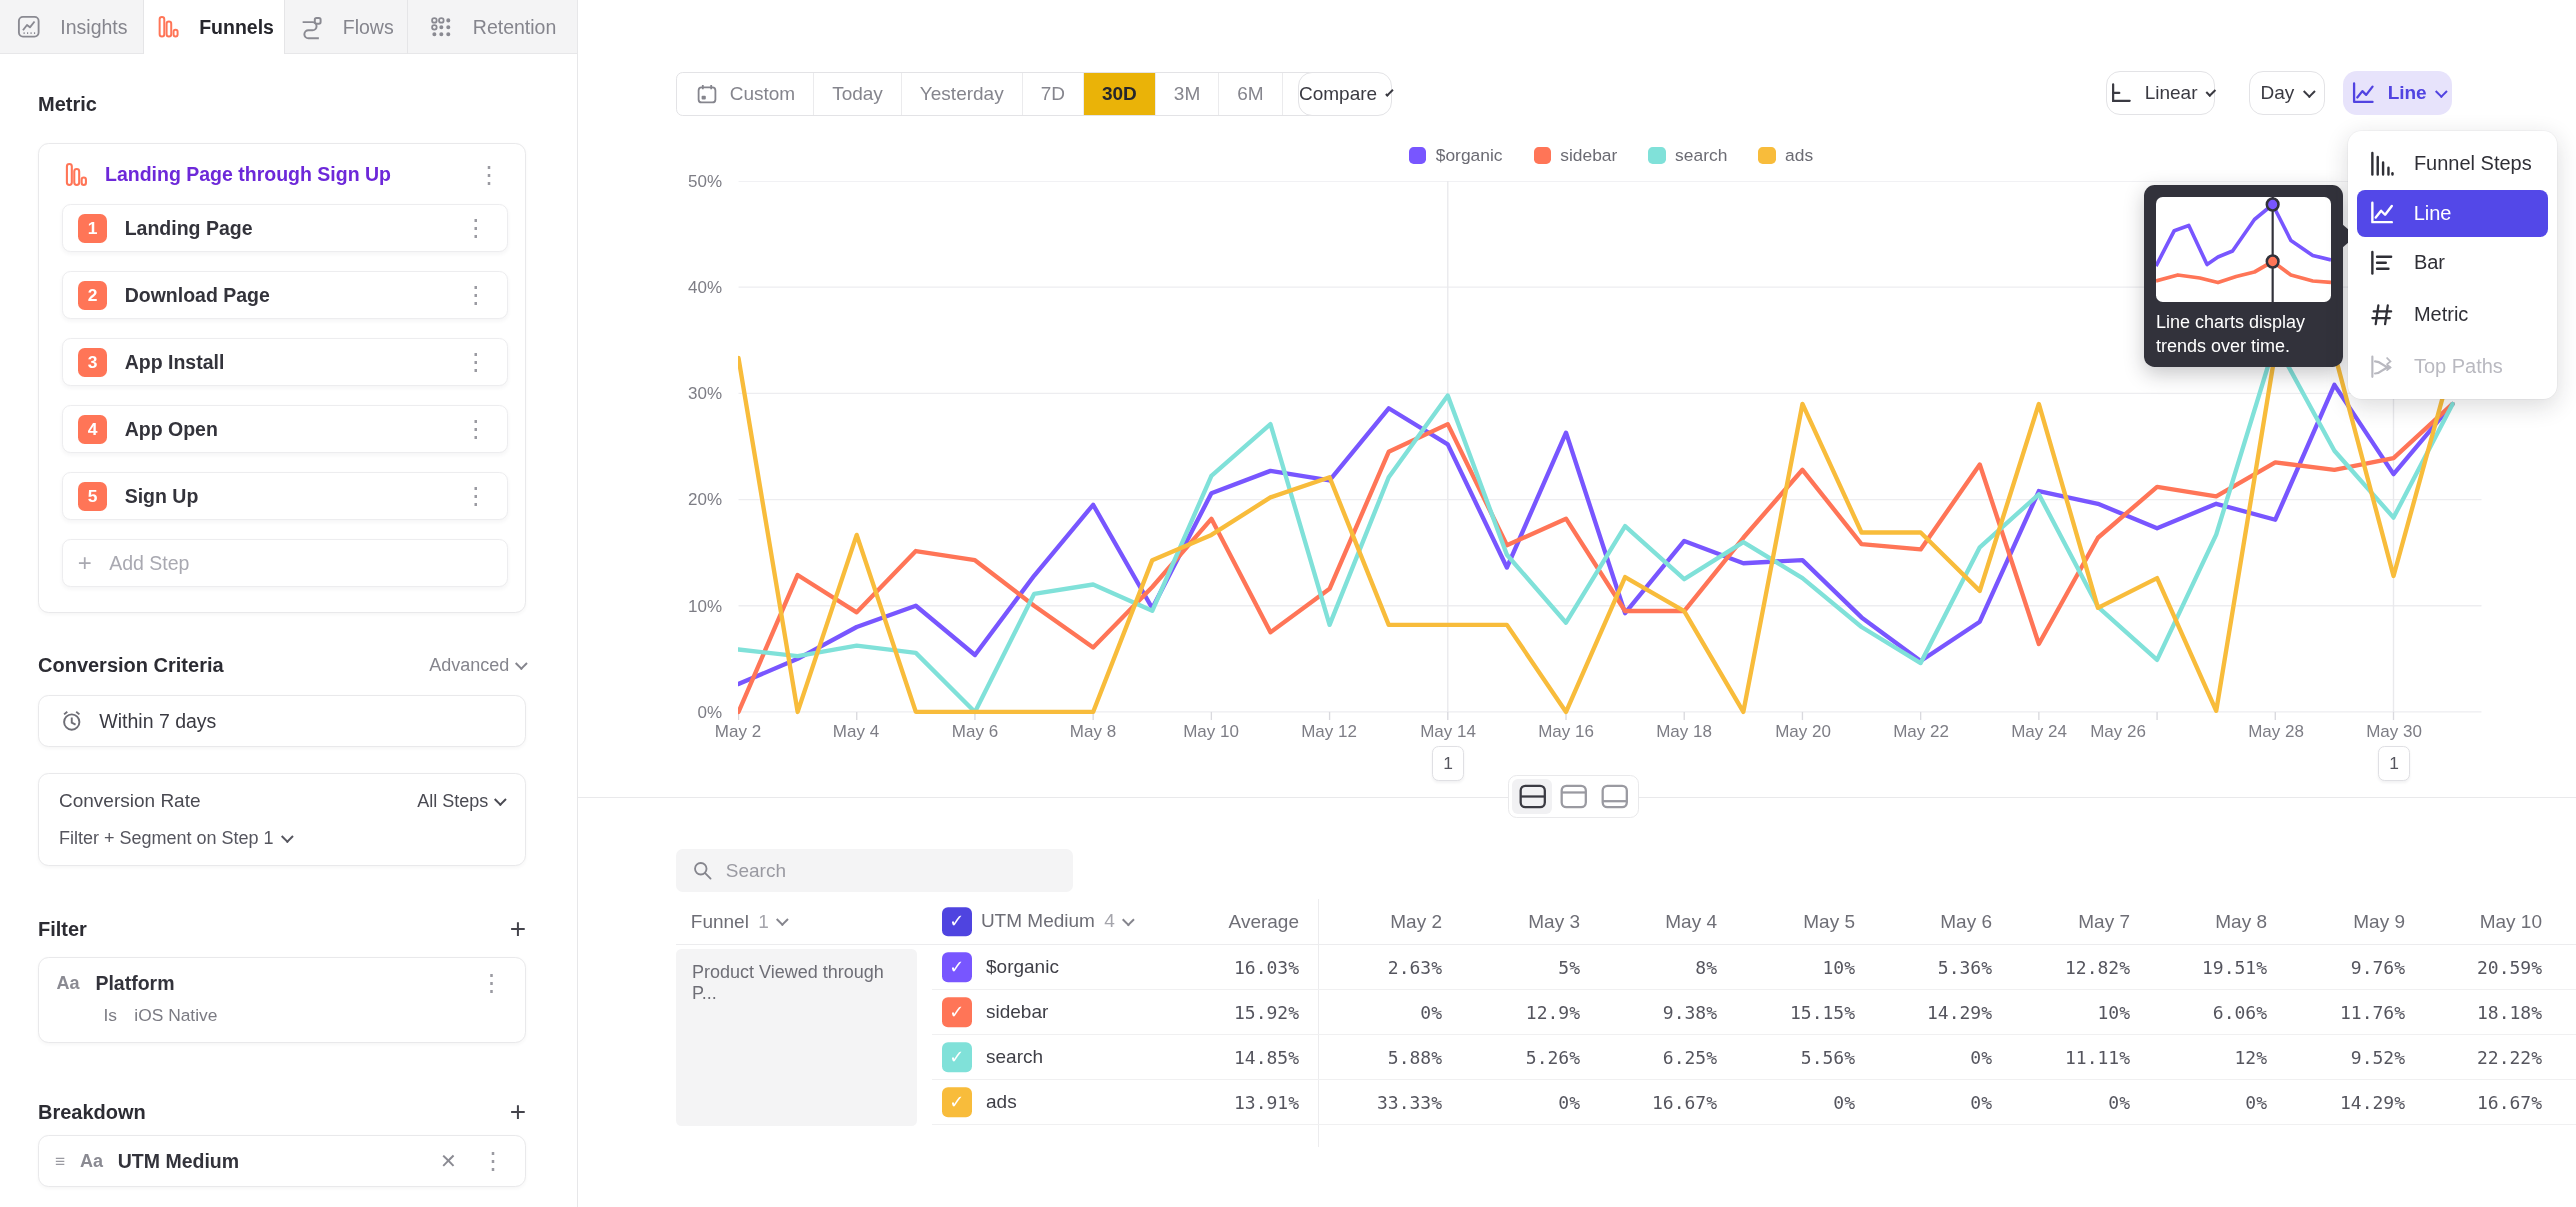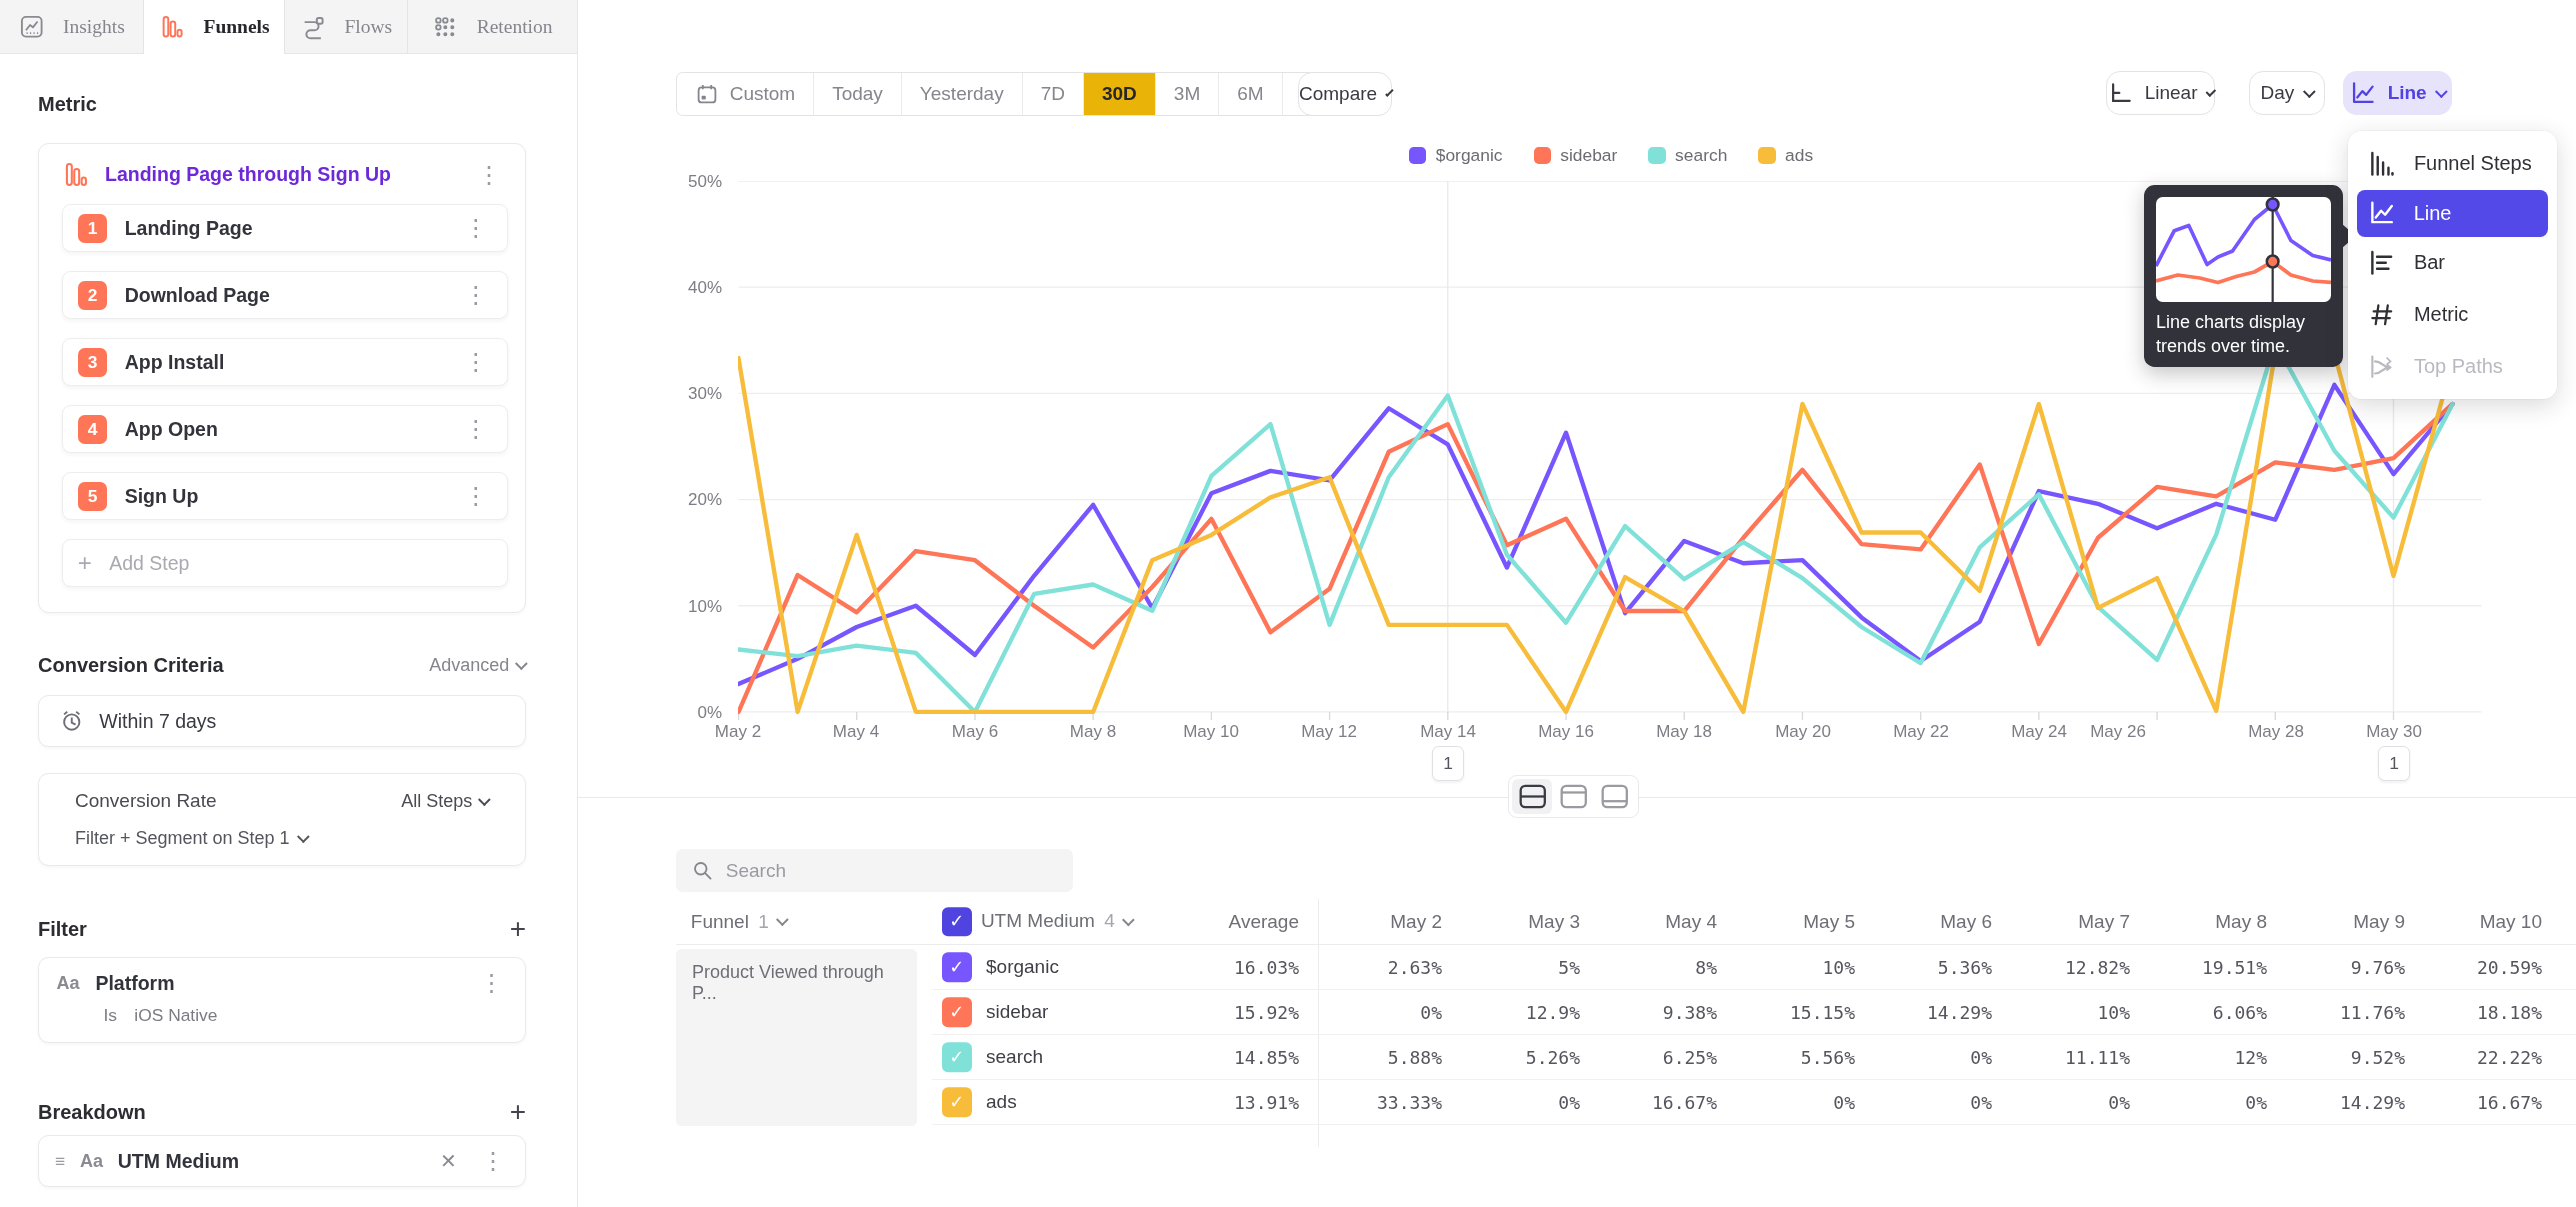--- a/index.html
+++ b/index.html
@@ -14,21 +14,21 @@
   svg { display: block; }
 
   
   #tabstrip {
     position: absolute; left: 0; top: 0; width: 578px; height: 54px;
     background: #f4f4f5; border-bottom: 0.7px solid #e7e7e9; border-right: 0.7px solid #e7e7e9;
     display: flex; z-index: 5;
   }
   .tab {
     display: flex; align-items: center; justify-content: center; gap: 19px;
-    font-size: 19.5px; color: #85858d; border-right: 0.7px solid #e5e5e7; height: 54px; font-family: Liberation Serif, serif;
+    font-size: 19.5px; color: #85858d; border-right: 0.7px solid #e5e5e7; height: 54px;
   }
   .tab:last-child { border-right: none; }
   .tab.active { background: #fff; color: #26262c; font-weight: 600; height: 54px; }
   .tab .ticon { display: flex; }
 
   
   #sidebar {
     position: absolute; left: 0; top: 54px; width: 578px; height: 1154px;
     background: #fff; border-right: 0.7px solid #e7e7e9;
   }
@@ -54,21 +54,21 @@
     width: 29.5px; height: 29.5px; border-radius: 6.7px; background: #ff7557; color: #fff;
     font-size: 17.4px; font-weight: 700; display: flex; align-items: center; justify-content: center;
   }
   .step-label { flex: 1; font-size: 19.5px; font-weight: 600; color: #33333b; }
   .addstep { color: #a9a9b1; font-weight: 400; }
   .addstep .step-label { color: #a9a9b1; font-weight: 400; }
   .addstep .plus { color: #a9a9b1; font-size: 24px; }
   .card-row { display: flex; align-items: center; gap: 14.8px; padding: 0 20px; font-size: 19.5px; color: #3a3a42; }
   #window-card { top: 641px; height: 52px; } 
   #window-card .card-row { height: 100%; }
-  #rate-card { top: 719px; height: 93px; padding: 16px 36px; display: flex; flex-direction: column; justify-content: space-between; }
+  #rate-card { top: 719px; height: 93px; padding: 16px 20px; display: flex; flex-direction: column; justify-content: space-between; }
   .rate-row { display: flex; justify-content: space-between; align-items: center; font-size: 19px; color: #4a4a52; }
   .seg-row { display: flex; align-items: center; gap: 9.4px; font-size: 18px; color: #55555e; }
   #platform-card { top: 903px; height: 86px; padding: 13.4px 17.4px; }
   .prop-row { display: flex; align-items: center; gap: 16px; }
   .aa { font-size: 18px; color: #8a8a92; font-weight: 600; }
   .prop-name { flex: 1; font-size: 19.5px; font-weight: 600; color: #33333b; }
   .sub-row { display: flex; gap: 17.4px; margin: 9.4px 0 0 47px; font-size: 17.4px; color: #7b7b83; }
   #utm-card { top: 1081px; height: 52px; padding: 0 16px; display: flex; align-items: center; gap: 14.8px; }
   .handle { color: #9a9aa1; font-size: 17.4px; }
   .xclose { color: #8a8a92; font-size: 20px; padding: 0 5.4px; }

